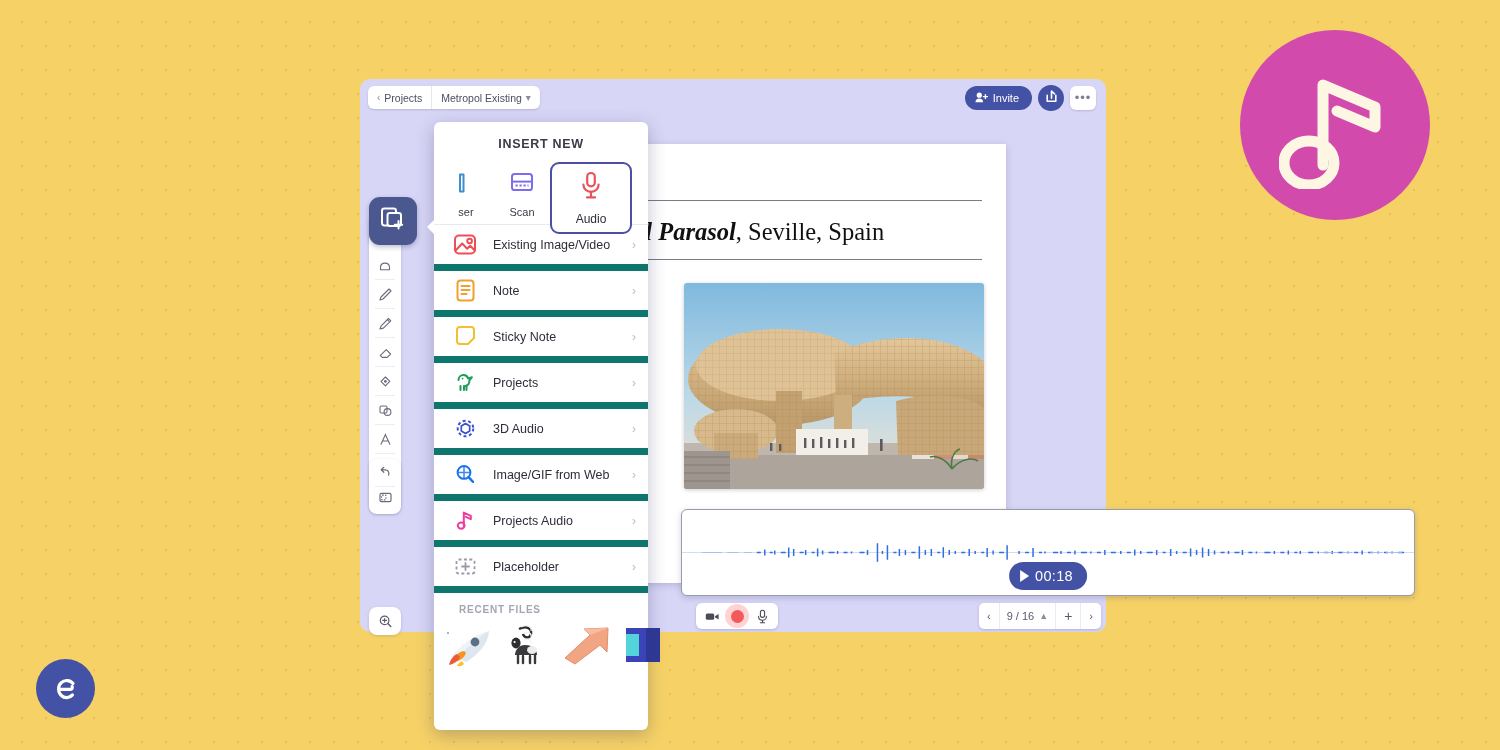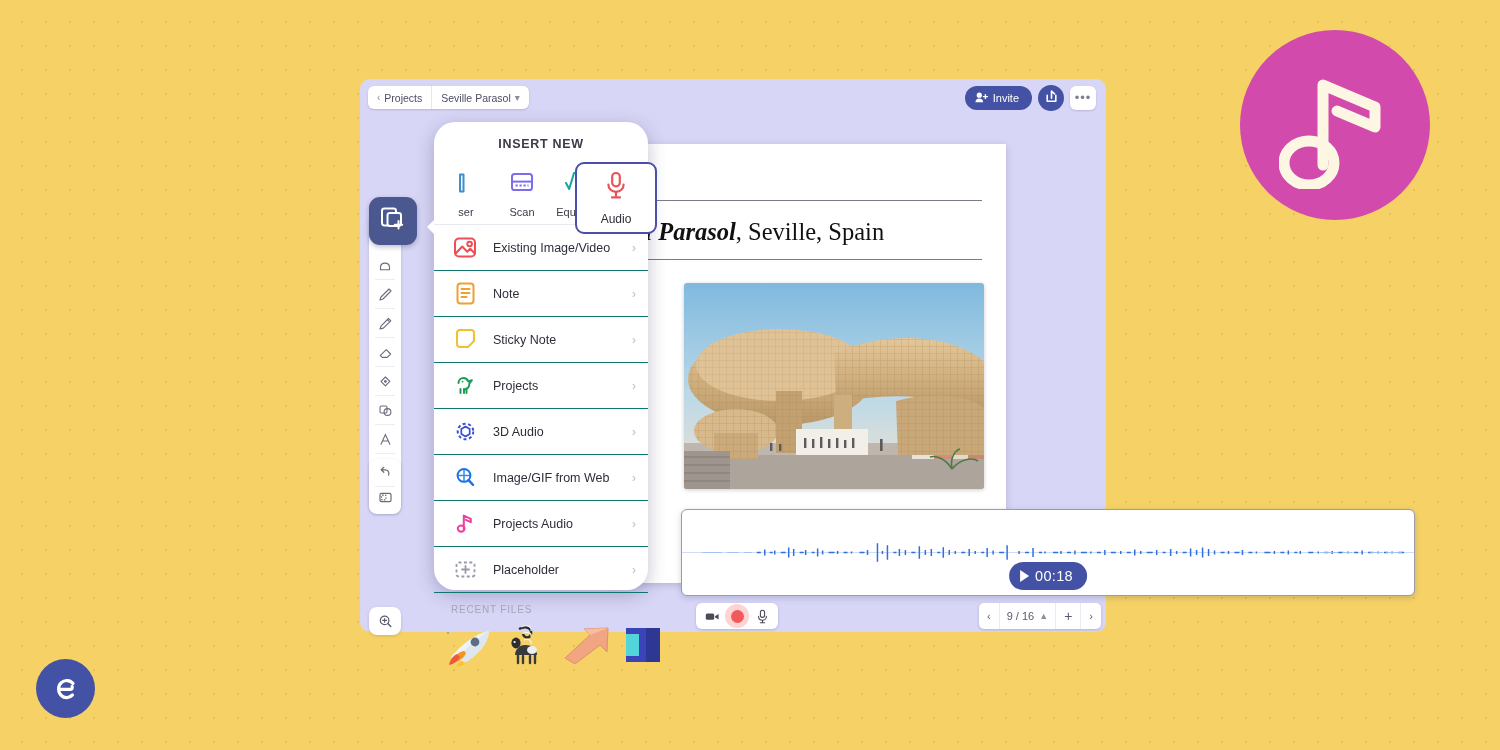--- a/index.html
+++ b/index.html
@@ -177,22 +177,22 @@
   #page-nav .pn {
     display:flex;align-items:center;justify-content:center;
     padding:0 8px; border-right:1px solid #eceaf2;
   }
   #page-nav .pn:last-child{border-right:none;}
   #page-nav .pn.ind { gap:5px; padding:0 7px; }
 
   
   #insert-popover {
     position:absolute; left:434px; top:122px;
-    width:214px; height:468px;
-    background:#fff; border-radius:21px;
+    width:214px; height:608px;
+    background:#fff; border-radius:6px;
     box-shadow:0 5px 18px rgba(50,50,100,.30);
     z-index:20;
   }
   #insert-popover .pop-arrow {
     position:absolute; left:-7px; top:97px;
     width:0;height:0;
     border-top:8px solid transparent;border-bottom:8px solid transparent;
     border-right:8px solid #fff;
   }
   #insert-title {
@@ -204,40 +204,40 @@
     justify-content:flex-start; gap:0; height:74px; padding-left:4px;
     border-bottom:1px solid #e9e9f0;
     text-align:right;
   }
   .ins-item {
     width:56px; display:flex; flex-direction:column;
     align-items:center; gap:7px; padding-bottom:6px;
   }
   .ins-item .lbl { font-size:11px; color:#3b3b49; }
   #audio-tile {
-    position:absolute; left:575px; top:162px;
+    position:absolute; left:550px; top:162px;
     width:82px; height:72px; background:#fff;
     border:2.5px solid #4b4fa8; border-radius:9px;
     display:flex; flex-direction:column; align-items:center;
     justify-content:center; gap:7px; z-index:25;
   }
   #audio-tile .lbl { font-size:12px; color:#2d2d3a; }
 
   .menu-item {
     display:flex; align-items:center; height:46px;
-    padding:0 12px 0 17px; border-bottom:1px solid #0f766e;
+    padding:0 12px 0 17px; border-bottom:7px solid #0f766e;
     gap:14px;
   }
   .menu-item .mi-icon { width:28px; display:flex; justify-content:center; }
   .menu-item .mi-label { flex:1; font-size:12.5px; color:#2e2e3b; }
   .menu-item .mi-chev { font-size:12px; color:#b9b9c6; }
 
   #recent-head {
     font-size:10px; color:#a5a5b4; letter-spacing:.8px;
-    padding:11px 0 6px 17px; font-weight:400;
+    padding:11px 0 6px 17px; font-weight:700;margin-left:8px;
   }
   #recent-row { display:flex; gap:4px; padding-left:10px; align-items:center; }
   #recent-row .thumb { width:58px; height:48px; display:flex; align-items:center; justify-content:center; }
 </style>
 </head>
 <body>
 
 <div id="stage">
 
   <div id="music-badge">
@@ -258,21 +258,21 @@
 
   <div id="app-window">
 
     <div id="topbar">
       <div class="pill-group">
         <div class="pill-btn">
           <span class="chev">‹</span>
           <span>Projects</span>
         </div>
         <div class="pill-btn">
-          <span>Seville Parasol</span>
+          <span>Metropol Existing</span>
           <span class="chev">▾</span>
         </div>
       </div>
 
       <div id="topbar-right">
         <div id="invite-btn">
           <span>
             <svg width="13" height="11" viewBox="0 0 13 11">
               <circle cx="4.3" cy="3.2" r="2.6" fill="#fff"></circle>
               <path d="M0.4 10.2c0-2.3 1.8-3.7 3.9-3.7s3.9 1.4 3.9 3.7z" fill="#fff"></path>

